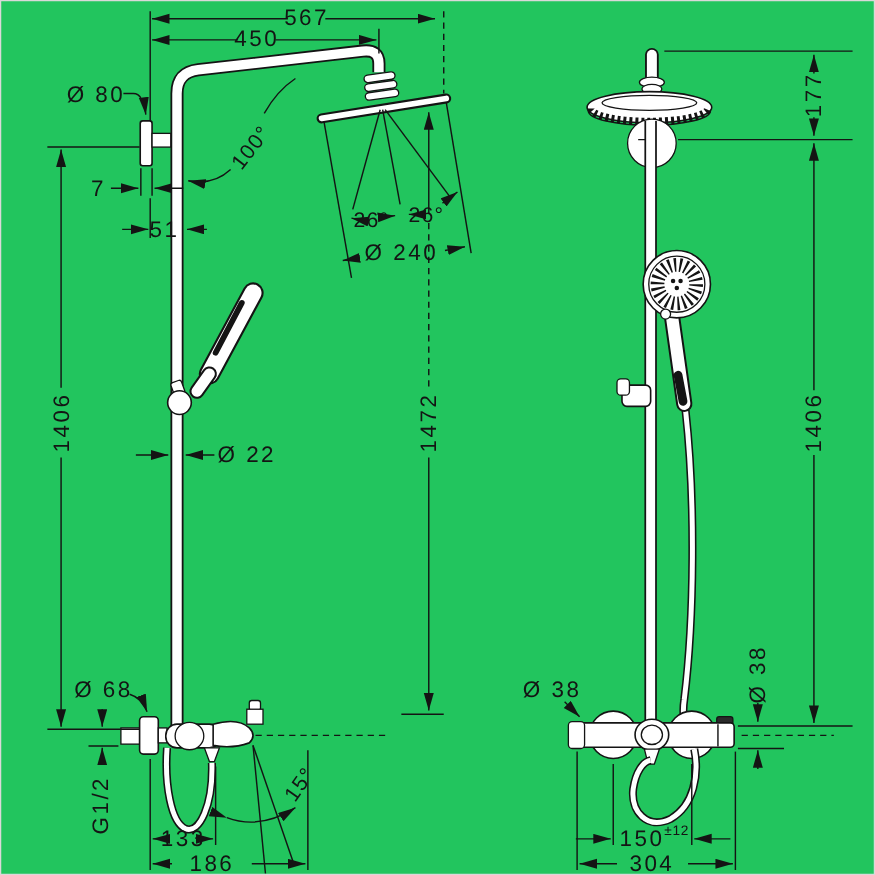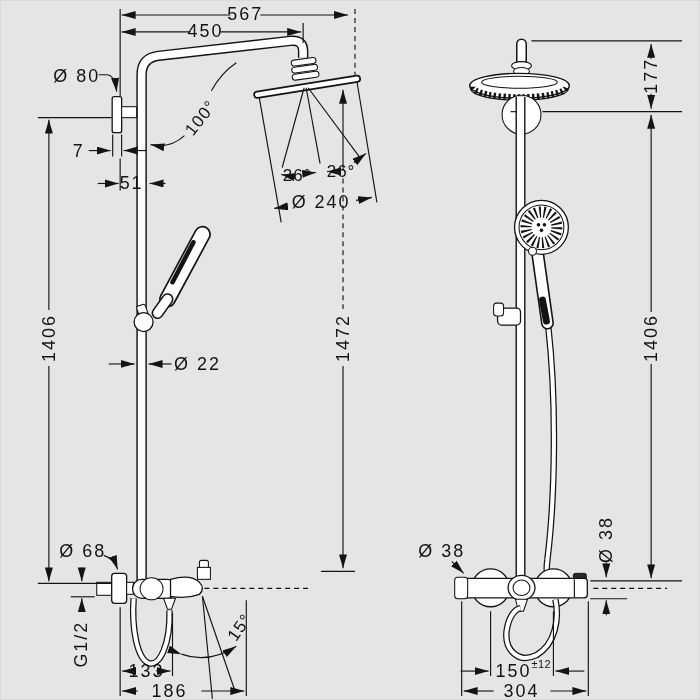--- a/index.html
+++ b/index.html
@@ -1,16 +1,16 @@
 <!DOCTYPE html>
 <html><head>
 <meta charset="utf-8">
 <style>
   html,body{margin:0;padding:0;background:#fff;}
-  .stage{position:relative;width:698px;height:698px;border:1px solid #d9d9d9;background:#e5e5e5;overflow:hidden;text-align:center;}
+  .stage{position:relative;width:698px;height:698px;border:1px solid #d9d9d9;background:#22c55e;overflow:hidden;text-align:center;}
   svg text{font-family:"Liberation Sans","DejaVu Sans",sans-serif;font-size:18px;letter-spacing:2px;fill:#141414;}
   svg text.sup{font-size:11px;letter-spacing:0.5px;}
   svg text.deg{font-size:17px;letter-spacing:1px;}
   .ln{stroke:#141414;stroke-width:1.15;fill:none;}
   .lnw{stroke:#141414;fill:none;}
   .dash{stroke-dasharray:5 4;}
   .fw{fill:#ffffff;stroke:#141414;stroke-width:1.3;}
   .fwt{fill:#ffffff;stroke:#141414;stroke-width:1.05;}
 </style>
 </head>

